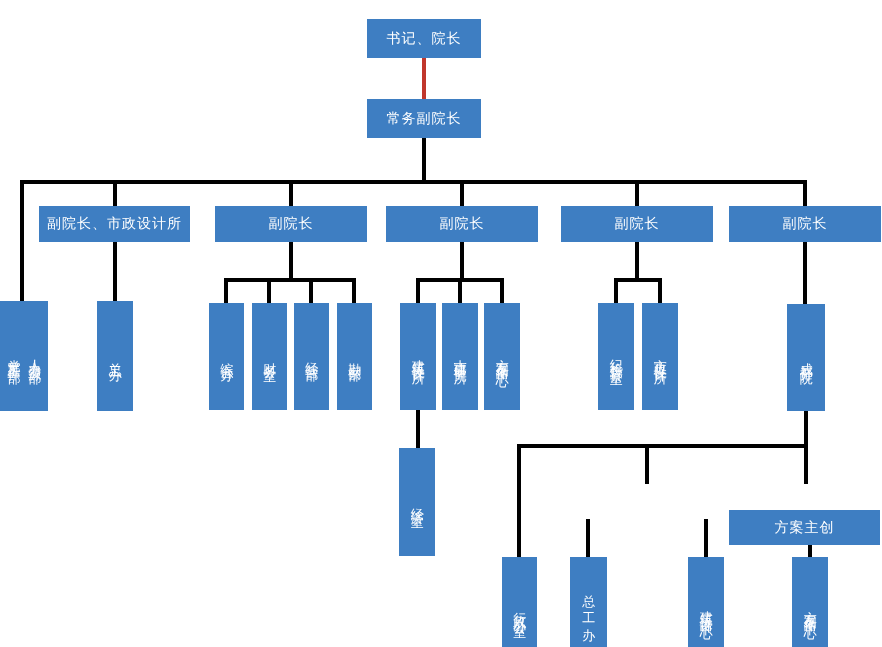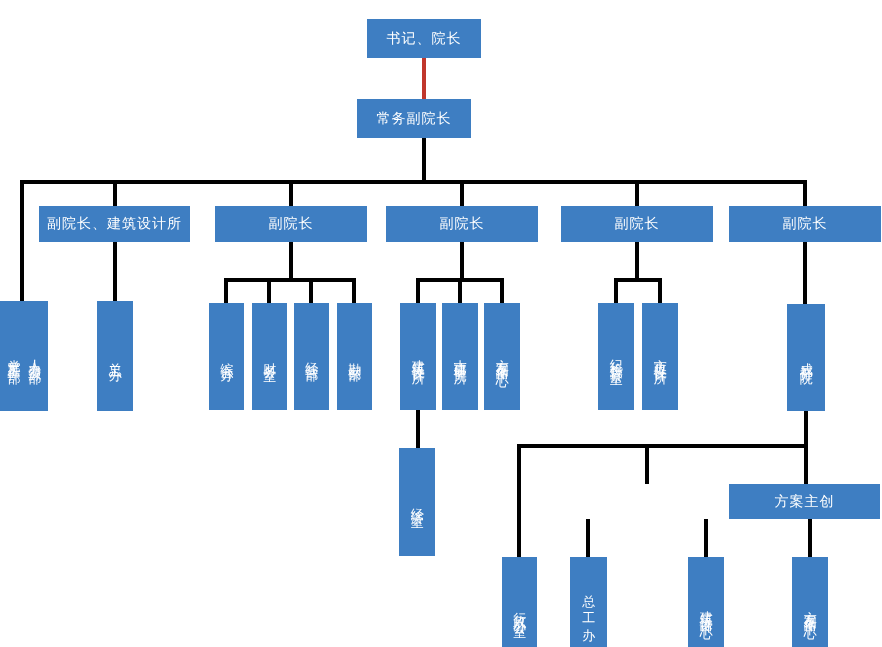--- a/index.html
+++ b/index.html
@@ -85,39 +85,39 @@
   <div class="line h" style="left:517px; top:428px; width:291px;"></div>
   <div class="line v" style="left:517px; top:432px; height:109px;"></div>
   <div class="line v" style="left:645px; top:432px; height:36px;"></div>
   <div class="line v" style="left:586px; top:503px; height:38px;"></div>
   <div class="line v" style="left:704px; top:503px; height:38px;"></div>
   <div class="line v" style="left:808px; top:503px; height:38px;"></div>
 
   <div class="node node-h" style="left:367px; top:3px;   width:114px; height:39px;">
     <span>书记、院长</span>
   </div>
-  <div class="node node-h" style="left:357px; top:83px;  width:114px; height:39px;">
+  <div class="node node-h" style="left:367px; top:83px;  width:114px; height:39px;">
     <span>常务副院长</span>
   </div>
   <div class="node node-h" style="left:39px;  top:190px; width:151px; height:36px;">
-    <span>副院长、建筑设计所</span>
+    <span>副院长、市政设计所</span>
   </div>
   <div class="node node-h" style="left:215px; top:190px; width:152px; height:36px;">
     <span>副院长</span>
   </div>
   <div class="node node-h" style="left:386px; top:190px; width:152px; height:36px;">
     <span>副院长</span>
   </div>
   <div class="node node-h" style="left:561px; top:190px; width:152px; height:36px;">
     <span>副院长</span>
   </div>
   <div class="node node-h" style="left:729px; top:190px; width:152px; height:36px;">
     <span>副院长</span>
   </div>
-  <div class="node node-h" style="left:729px; top:468px; width:151px; height:35px;">
+  <div class="node node-h" style="left:729px; top:494px; width:151px; height:35px;">
     <span>方案主创</span>
   </div>
 
   <div class="node node-v combo" style="left:0px; top:285px; width:48px; height:110px;">
     <span class="vlabel">党群工作部</span>
     <span class="vlabel">人力资源部</span>
   </div>
   <div class="node node-v" style="left:97px;  top:285px; width:36px; height:110px;">
     <span class="vlabel">总工办</span>
   </div>

